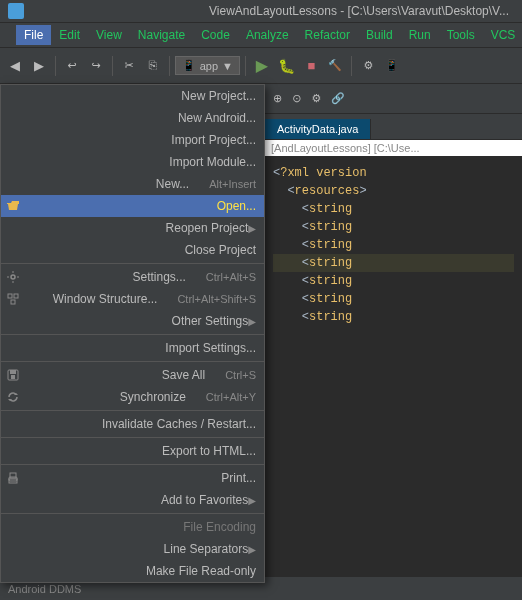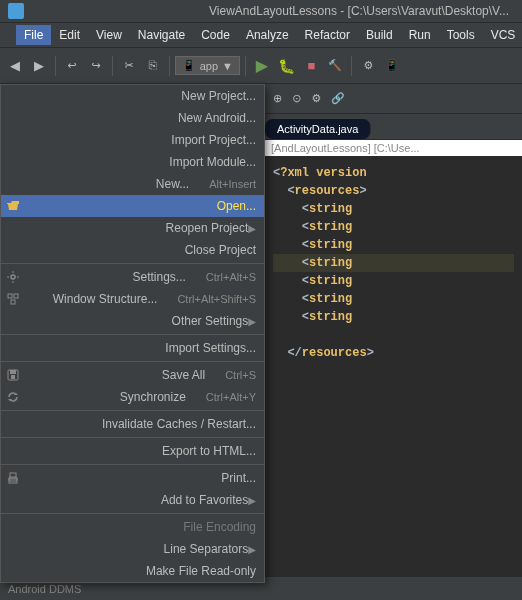--- a/index.html
+++ b/index.html
@@ -37,21 +37,21 @@
 
     
     .menu-bar {
       background: #3c3f41;
       display: flex;
       padding: 2px 16px;
       border-bottom: 1px solid #2b2b2b;
     }
 
     .menu-item {
-      color: #e5e5e5;
+      color: #22c55e;
       padding: 3px 8px;
       cursor: pointer;
       font-size: 12px;
     }
 
     .menu-item:hover, .menu-item.active {
       background: #4b6eaf;
       color: #ffffff;
     }
 
@@ -168,33 +168,31 @@
     .editor-tab {
       background: #4c5052;
       color: #bbbbbb;
       padding: 4px 12px;
       font-size: 11px;
       border-right: 1px solid #2b2b2b;
       cursor: pointer;
     }
 
     .editor-tab.active {
-      background: #0f172a;
+      background: #0c4a6e;
       color: #ffffff;
-      border-radius: 8px;
     }
 
     .editor-content {
       padding: 8px;
       font-family: 'Courier New', monospace;
       font-size: 12px;
       color: #a9b7c6;
       line-height: 1.5;
       background: #2b2b2b;
-      font-weight: bold;
     }
 
     .editor-content .xml-tag { color: #e8bf6a; }
     .editor-content .xml-bracket { color: #a9b7c6; }
 
     
     .bottom-bar {
       position: absolute;
       bottom: 0;
       left: 0;
@@ -486,21 +484,20 @@
       <div><span class="xml-bracket">&lt;</span><span class="xml-tag">?xml version</span></div>
       <div>&nbsp;&nbsp;<span class="xml-bracket">&lt;</span><span class="xml-tag">resources</span><span class="xml-bracket">&gt;</span></div>
       <div>&nbsp;&nbsp;&nbsp;&nbsp;<span class="xml-bracket">&lt;</span><span class="xml-tag">string</span></div>
       <div>&nbsp;&nbsp;&nbsp;&nbsp;<span class="xml-bracket">&lt;</span><span class="xml-tag">string</span></div>
       <div>&nbsp;&nbsp;&nbsp;&nbsp;<span class="xml-bracket">&lt;</span><span class="xml-tag">string</span></div>
       <div style="background:#3a3a2e;">&nbsp;&nbsp;&nbsp;&nbsp;<span class="xml-bracket">&lt;</span><span class="xml-tag">string</span></div>
       <div>&nbsp;&nbsp;&nbsp;&nbsp;<span class="xml-bracket">&lt;</span><span class="xml-tag">string</span></div>
       <div>&nbsp;&nbsp;&nbsp;&nbsp;<span class="xml-bracket">&lt;</span><span class="xml-tag">string</span></div>
       <div>&nbsp;&nbsp;&nbsp;&nbsp;<span class="xml-bracket">&lt;</span><span class="xml-tag">string</span></div>
       <div>&nbsp;</div>
-      <div>&nbsp;&nbsp;<span class="xml-bracket">&lt;/</span><span class="xml-tag">resources</span><span class="xml-bracket">&gt;</span></div>
     </div>
   </div>
 
 </div>
 
 <div class="bottom-bar">
   <span>Android DDMS</span>
 </div>
 
 </body></html>

